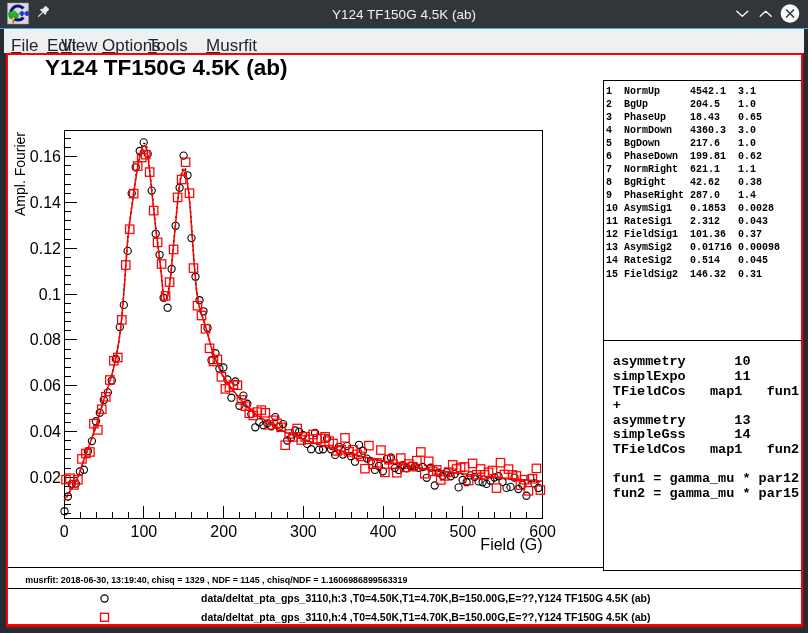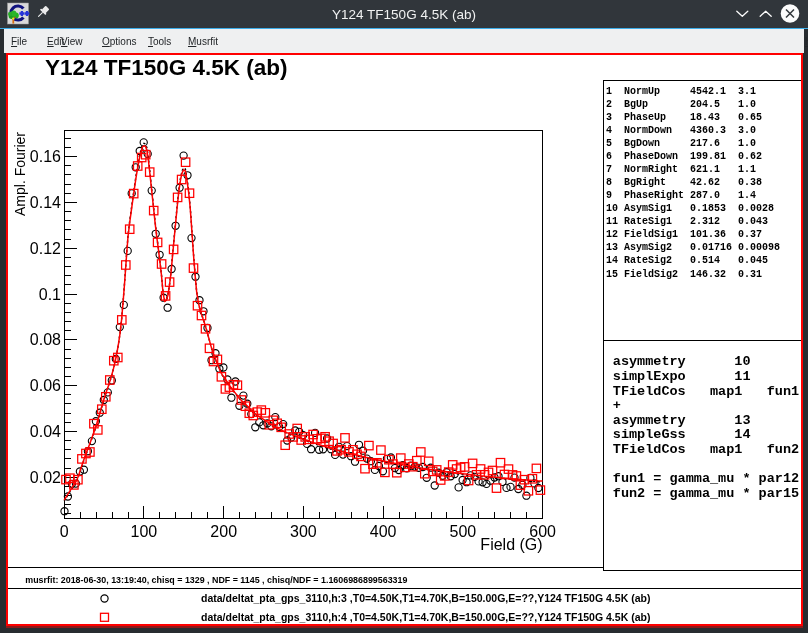--- a/index.html
+++ b/index.html
@@ -1,19 +1,19 @@
 <!DOCTYPE html>
 <html><head><meta charset="utf-8"><style>
 * { margin:0; padding:0; box-sizing:border-box; }
 body { width:808px; height:633px; overflow:hidden; background:#282c30;
        font-family:"Liberation Sans", sans-serif; position:relative; }
 #titlebar { position:absolute; left:0; top:0; width:808px; height:28px; background:#31363b; }
 #blueline { position:absolute; left:0; top:28px; width:808px; height:1px; background:#3daee9; }
 #menubar { position:absolute; left:4px; top:29px; width:800px; height:24px; background:#eff0f1;
-           font-size:10px; color:#232629; }
+           font-size:17px; color:#232629; }
 #menubar span { position:absolute; top:7px; }
 #canvas { position:absolute; left:6px; top:53px; width:797px; height:573px;
           border:2px solid #ff0000; background:#ffffff; }
 #darkred { position:absolute; left:6px; top:626px; width:797px; height:1.5px; background:#8c1a1a; }
 u { text-decoration:underline; }
 </style></head>
 <body>
 <div id="titlebar">
  <svg width="808" height="28" viewBox="0 0 808 28">
   <rect x="7.5" y="3" width="21" height="21" fill="#d9d9d9" stroke="#9a9a9a" stroke-width="0.5"></rect>
@@ -43,21 +43,21 @@
   <text x="404" y="18.5" text-anchor="middle" font-size="13.5" fill="#f1f2f2">Y124 TF150G 4.5K (ab)</text>
  </svg>
 </div>
 <div id="blueline"></div>
 <div id="menubar">
  <span style="left:7px"><u>F</u>ile</span>
  <span style="left:43px"><u>E</u>dit</span>
  <span style="left:57px"><u>V</u>iew</span>
  <span style="left:98px"><u>O</u>ptions</span>
  <span style="left:144px"><u>T</u>ools</span>
- <span style="left:184px"><u>M</u>usrfit</span>
+ <span style="left:202px"><u>M</u>usrfit</span>
  <span style="left:801px"><u>H</u>elp</span>
 </div>
 <div id="canvas"></div>
 <div id="darkred"></div>
 <svg style="position:absolute;left:7px;top:55px" width="794" height="570" viewBox="7 55 794 570" font-family="Liberation Sans, sans-serif" fill="#000">
 <text x="45" y="75.3" font-size="22.5" font-weight="bold">Y124 TF150G 4.5K (ab)</text>
 <rect x="64.2" y="130.0" width="478.4" height="388.5" fill="none" stroke="#000" stroke-width="1" shape-rendering="crispEdges"></rect>
 <g stroke="#000" stroke-width="1" shape-rendering="crispEdges">
 <line x1="64.2" y1="518.5" x2="64.2" y2="505.5"></line>
 <line x1="143.9" y1="518.5" x2="143.9" y2="505.5"></line>

